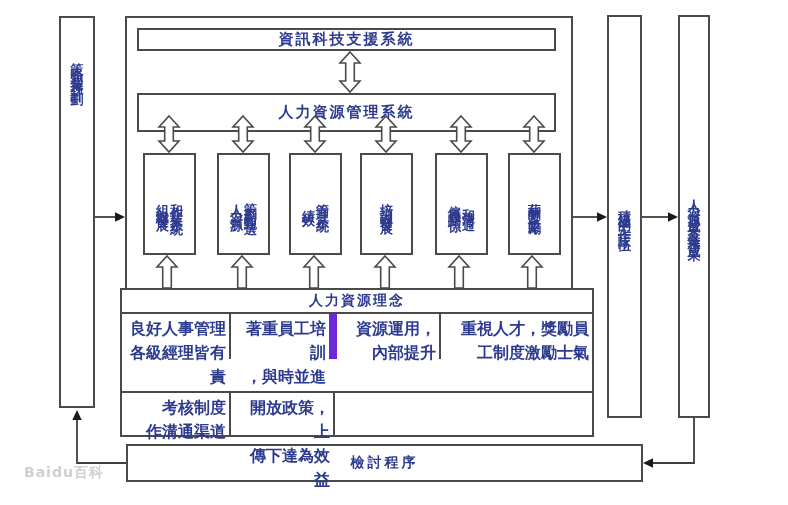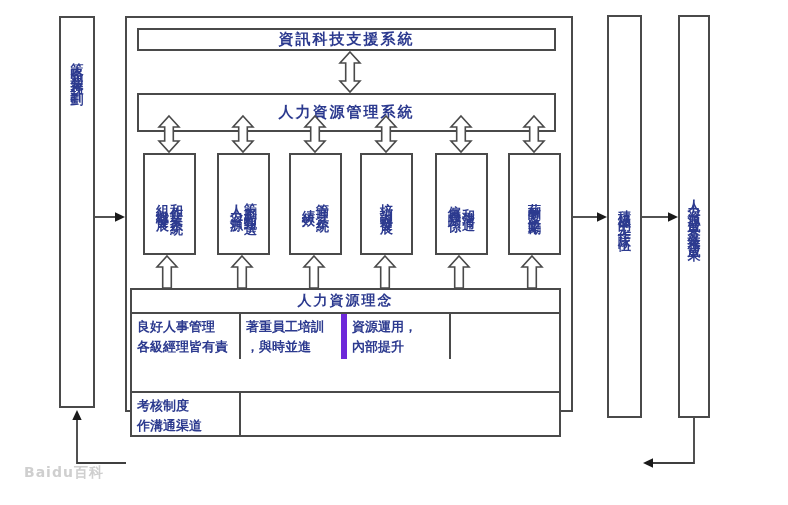--- a/index.html
+++ b/index.html
@@ -17,31 +17,31 @@
   .vtext{
     writing-mode:vertical-rl;text-orientation:upright;
     font-size:13px;font-weight:bold;color:#2c3a8f;letter-spacing:5px;
     line-height:1;
   }
   .vbox{display:flex;justify-content:center;}
   .vbox-top{display:flex;justify-content:center;padding-top:34px;}
   .midbox{display:flex;flex-direction:row;justify-content:center;align-items:center;gap:1px;}
   .midbox .vtext{letter-spacing:5px;font-size:13px;}
   
-  .ptable{position:absolute;left:130px;top:288px;width:431px;box-sizing:border-box;
+  .ptable{position:absolute;left:120px;top:288px;width:474px;box-sizing:border-box;
     border:2px solid #4a4a4a;background:#fff;color:#2c3a8f;}
   .ptable-header{height:24px;border-bottom:2px solid #4a4a4a;display:flex;align-items:center;
     justify-content:center;font-size:14px;font-weight:bold;letter-spacing:2px;box-sizing:border-box;}
   .prow{display:flex;box-sizing:border-box;position:relative;}
   .prow1{height:45px;z-index:2;}
   .prow2{height:44px;border-top:2px solid #4a4a4a;z-index:1;margin-top:32px;}
-  .pcell{box-sizing:border-box;padding:3px 3px 0 5px;font-size:13px;font-weight:bold;
-    line-height:1.5;white-space:pre-line;overflow:visible;}
+  .pcell{box-sizing:border-box;padding:3px 3px 0 5px;font-size:16px;font-weight:bold;
+    line-height:1.5;white-space:pre-line;overflow:visible;text-align:right;}
   .pcell.c1{width:109px;border-right:2px solid #4a4a4a;}
-  .pcell.c2{width:106px;border-right:6px solid #6d28d9;}
+  .pcell.c2{width:106px;border-right:8px solid #6d28d9;}
   .pcell.c3{width:104px;border-right:2px solid #4a4a4a;font-family:Liberation Serif, serif;}
   .pcell.c4{flex:1;}
   .overlay{position:absolute;left:0;top:0;width:788px;height:505px;pointer-events:none;}
   .watermark{position:absolute;left:24px;top:464px;color:#bfbfbf;font-size:14px;
     font-weight:bold;letter-spacing:1px;opacity:.75;}
 </style>
 </head>
 <body>
 
 <div class="canvas">
@@ -85,34 +85,40 @@
 
   <div class="ptable">
     <div class="ptable-header">人力資源理念</div>
     <div class="prow prow1">
       <div class="pcell c1">良好人事管理
 各級經理皆有責</div>
       <div class="pcell c2">著重員工培訓
 ，與時並進</div>
       <div class="pcell c3">資源運用，
 內部提升</div>
+      <div class="pcell c4">重視人才，獎勵員工制度激勵士氣</div>
     </div>
     <div class="prow prow2">
       <div class="pcell c1">考核制度
 作溝通渠道</div>
+      <div class="pcell c3">開放政策，上
+傳下達為效益</div>
     </div>
   </div>
 
   <div class="box vbox" style="left:607px;top:15px;width:35px;height:403px;align-items:center;">
     <span class="vtext">積極的工作隊伍</span>
   </div>
   <div class="box vbox" style="left:678px;top:15px;width:32px;height:403px;align-items:center;">
     <span class="vtext">人力資源成果及業務成果</span>
   </div>
 
+  <div class="box hbox" style="left:126px;top:444px;width:517px;height:38px;font-size:14px;letter-spacing:3px;">
+    <span>檢討程序</span>
+  </div>
 
   <div class="watermark">Baidu百科</div>
 
   <svg class="overlay" width="788" height="505" viewBox="0 0 788 505">
     <defs>
       <path id="dbl42" d="M11,1 L21,12 L15.3,12 L15.3,30 L21,30 L11,41 L1,30 L6.7,30 L6.7,12 L1,12 Z" fill="#ffffff" stroke="#4a4a4a" stroke-width="1.6"></path>
       <path id="dbl38" d="M11,1 L21,12 L15.3,12 L15.3,26 L21,26 L11,37 L1,26 L6.7,26 L6.7,12 L1,12 Z" fill="#ffffff" stroke="#4a4a4a" stroke-width="1.6"></path>
       <path id="up33" d="M11,1 L21,12 L15.3,12 L15.3,33 L6.7,33 L6.7,12 L1,12 Z" fill="#ffffff" stroke="#4a4a4a" stroke-width="1.6"></path>
     </defs>
 

